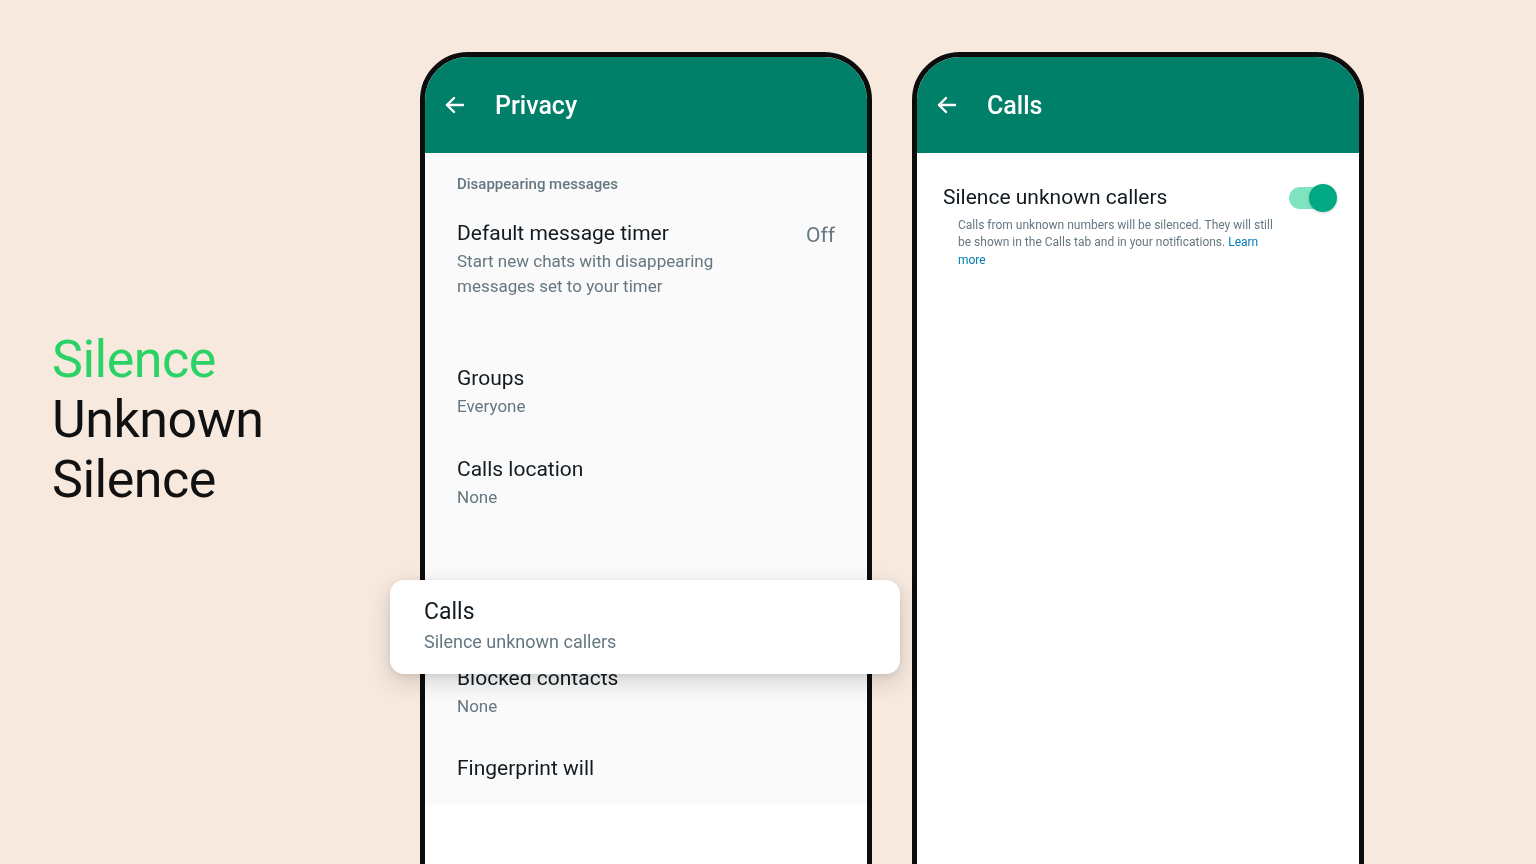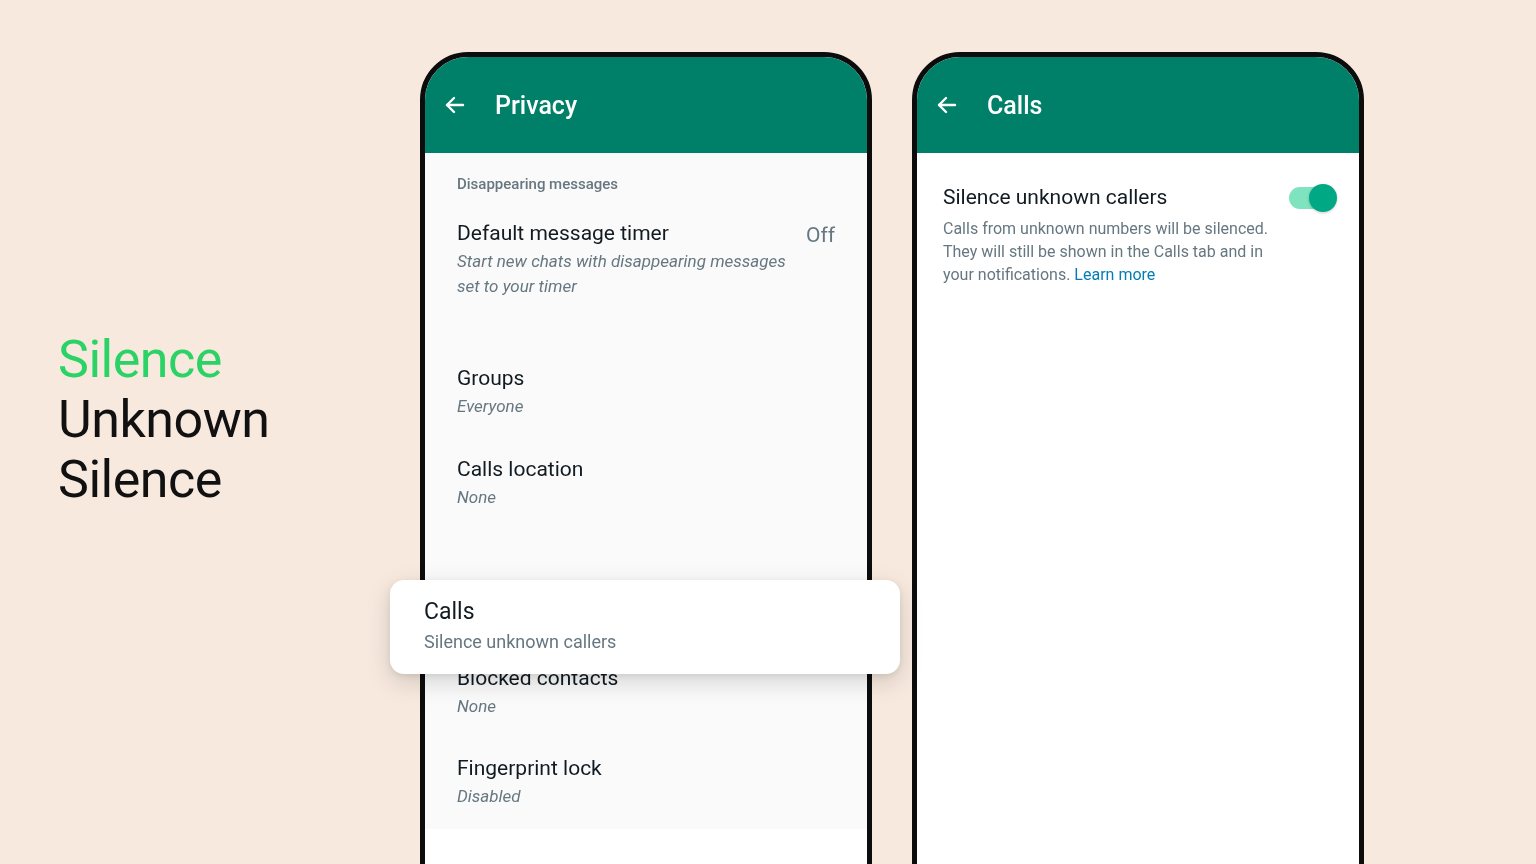--- a/index.html
+++ b/index.html
@@ -7,21 +7,21 @@
   body {
     background: #f7e9de;
     font-family: -apple-system, BlinkMacSystemFont, "Segoe UI", Roboto, Helvetica, Arial, sans-serif;
     position: relative;
     overflow: hidden;
   }
 
   
   .headline {
     position: absolute;
-    left: 58px;
+    left: 52px;
     top: 330px;
     font-size: 52px;
     line-height: 1.15;
     font-weight: 400;
     letter-spacing: -0.5px;
     color: #111;
   }
   .headline .green { color: #2bd265; }
 
   
@@ -76,21 +76,20 @@
   .setting-row .primary {
     font-size: 21px;
     color: #111b21;
     font-weight: 400;
     margin-bottom: 4px;
   }
   .setting-row .secondary {
     font-size: 17px;
     color: #667781;
     line-height: 1.45;
-    font-style: italic;
   }
   .setting-row .value {
     font-size: 21px;
     color: #667781;
     padding-top: 2px;
   }
 
   .spacer { height: 30px; }
 
   
@@ -121,23 +120,24 @@
     display: flex;
     gap: 14px;
   }
   .calls-setting .text-col { flex: 1; }
   .calls-setting .primary {
     font-size: 21px;
     color: #111b21;
     margin-bottom: 8px;
   }
   .calls-setting .desc {
-    font-size: 16px;
+    font-size: 12px;
     color: #667781;
     line-height: 1.45;
+    margin-left: 15px;
   }
   .calls-setting .learn-more {
     color: #027eb5;
     display: inline;
   }
 
   
   .toggle {
     position: relative;
     width: 44px;
@@ -214,22 +214,21 @@
 
     <div class="setting-row">
       <div class="text-col">
         <div class="primary">Blocked contacts</div>
         <div class="secondary">None</div>
       </div>
     </div>
 
     <div class="setting-row">
       <div class="text-col">
-        <div class="primary">Fingerprint lock</div>
-        <div class="secondary">Disabled</div>
+        <div class="primary">Fingerprint will</div>
       </div>
     </div>
   </div>
 </div>
 
 <div class="popout">
   <div class="primary">Calls</div>
   <div class="secondary">Silence unknown callers</div>
 </div>
 

